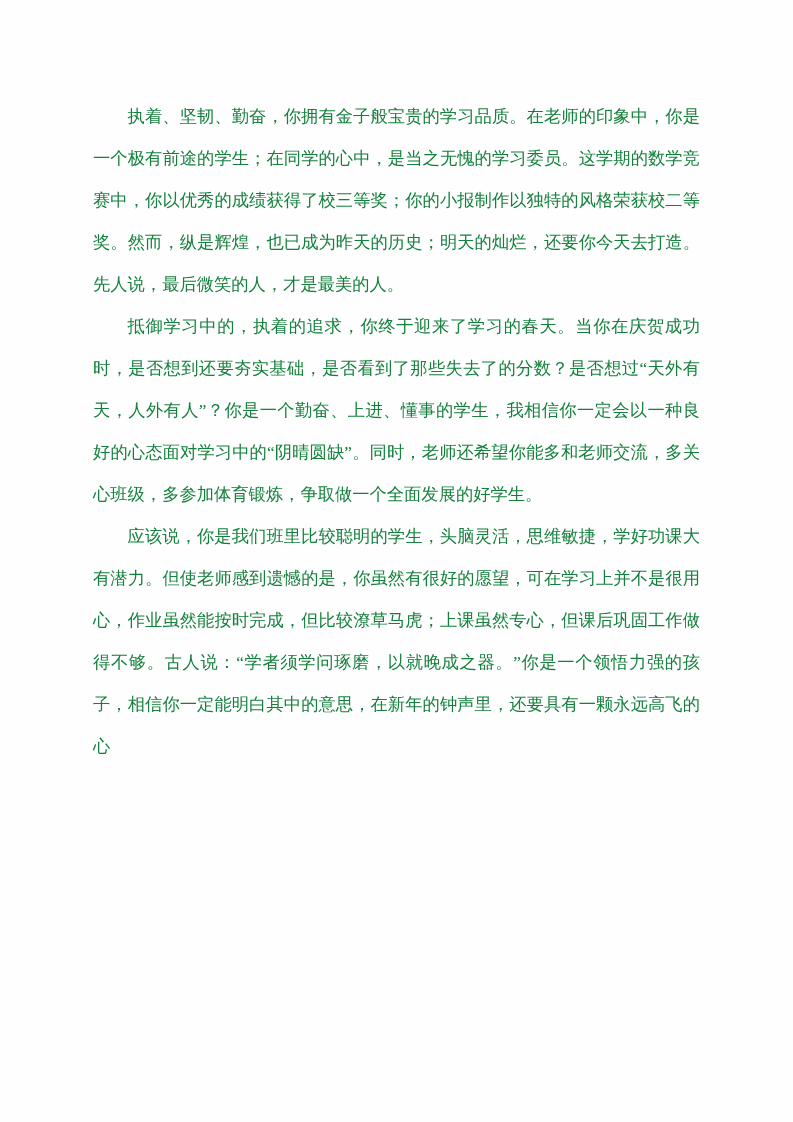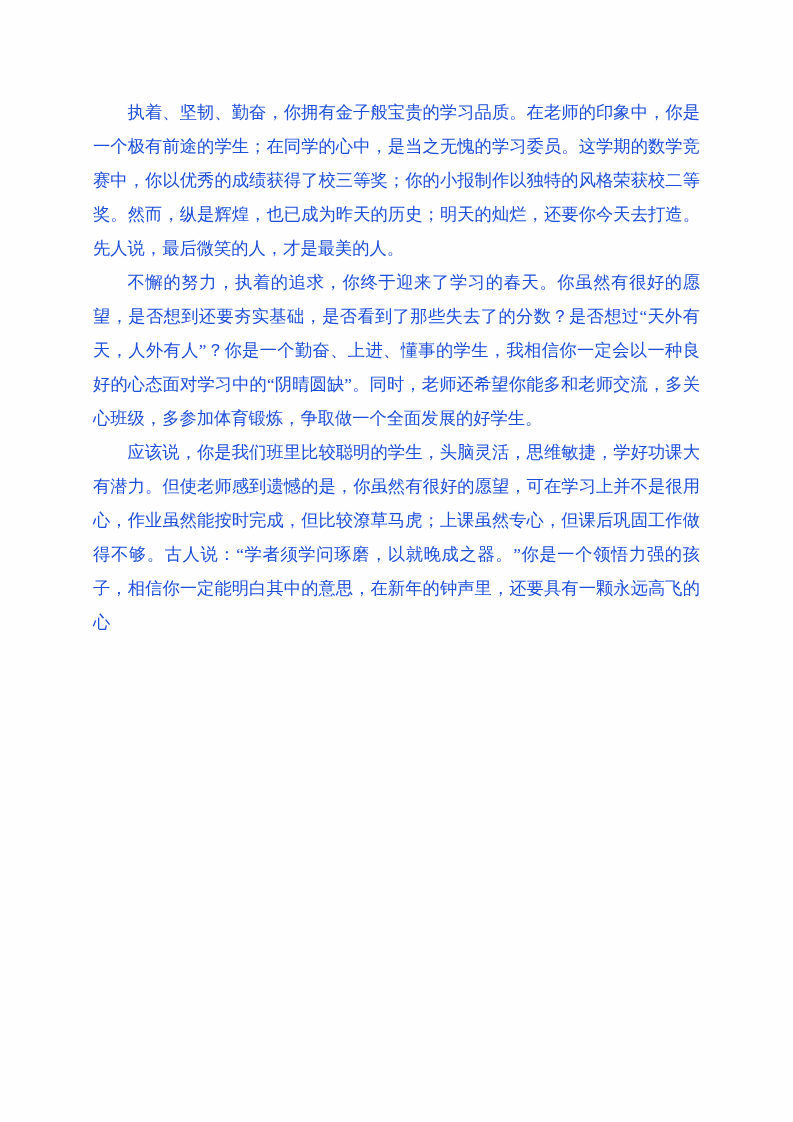--- a/index.html
+++ b/index.html
@@ -16,29 +16,29 @@
     padding: 96px 93px 0 93px;
     overflow: hidden;
   }
   .doc-body {
     width: 607px;
   }
   .para {
     margin: 0;
     font-family: "Liberation Serif", "DejaVu Serif", serif;
     font-size: 17.3px;
-    line-height: 34px;
-    color: #1d4ed8;
+    line-height: 42px;
+    color: #15803d;
     text-align: justify;
     text-indent: 2em;
     word-break: break-all;
   }
 </style>
 </head>
 <body>
 
 <div class="page">
   <main class="doc-body">
     <p class="para">执着、坚韧、勤奋，你拥有金子般宝贵的学习品质。在老师的印象中，你是一个极有前途的学生；在同学的心中，是当之无愧的学习委员。这学期的数学竞赛中，你以优秀的成绩获得了校三等奖；你的小报制作以独特的风格荣获校二等奖。然而，纵是辉煌，也已成为昨天的历史；明天的灿烂，还要你今天去打造。先人说，最后微笑的人，才是最美的人。</p>
-    <p class="para">不懈的努力，执着的追求，你终于迎来了学习的春天。你虽然有很好的愿望，是否想到还要夯实基础，是否看到了那些失去了的分数？是否想过“天外有天，人外有人”？你是一个勤奋、上进、懂事的学生，我相信你一定会以一种良好的心态面对学习中的“阴晴圆缺”。同时，老师还希望你能多和老师交流，多关心班级，多参加体育锻炼，争取做一个全面发展的好学生。</p>
+    <p class="para">抵御学习中的，执着的追求，你终于迎来了学习的春天。当你在庆贺成功时，是否想到还要夯实基础，是否看到了那些失去了的分数？是否想过“天外有天，人外有人”？你是一个勤奋、上进、懂事的学生，我相信你一定会以一种良好的心态面对学习中的“阴晴圆缺”。同时，老师还希望你能多和老师交流，多关心班级，多参加体育锻炼，争取做一个全面发展的好学生。</p>
     <p class="para">应该说，你是我们班里比较聪明的学生，头脑灵活，思维敏捷，学好功课大有潜力。但使老师感到遗憾的是，你虽然有很好的愿望，可在学习上并不是很用心，作业虽然能按时完成，但比较潦草马虎；上课虽然专心，但课后巩固工作做得不够。古人说：“学者须学问琢磨，以就晚成之器。”你是一个领悟力强的孩子，相信你一定能明白其中的意思，在新年的钟声里，还要具有一颗永远高飞的心</p>
   </main>
 </div>
 
 </body></html>

